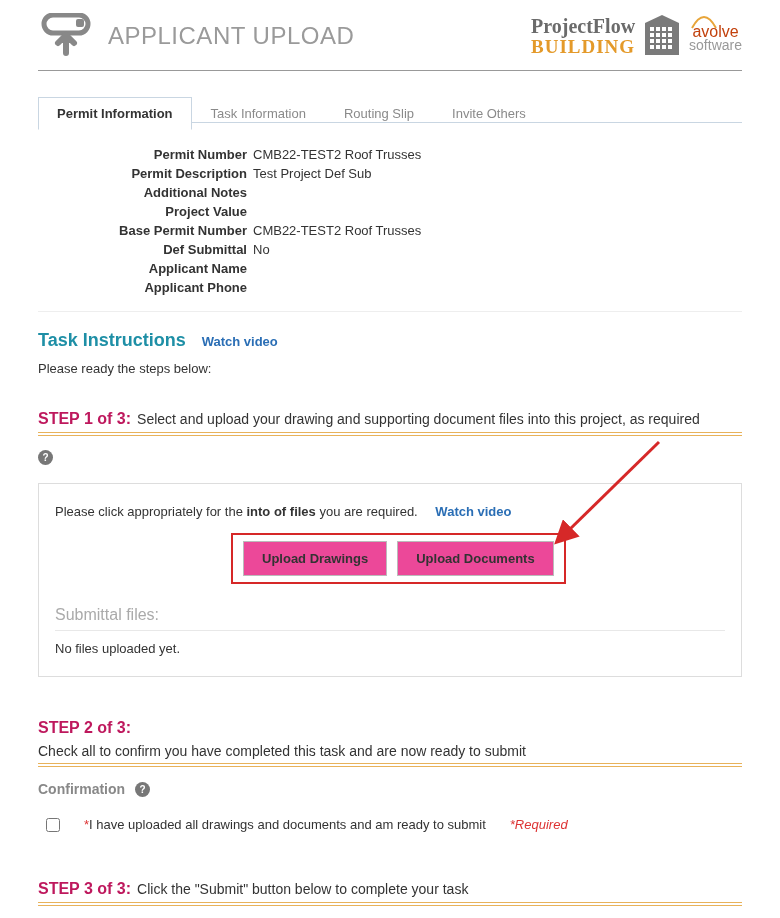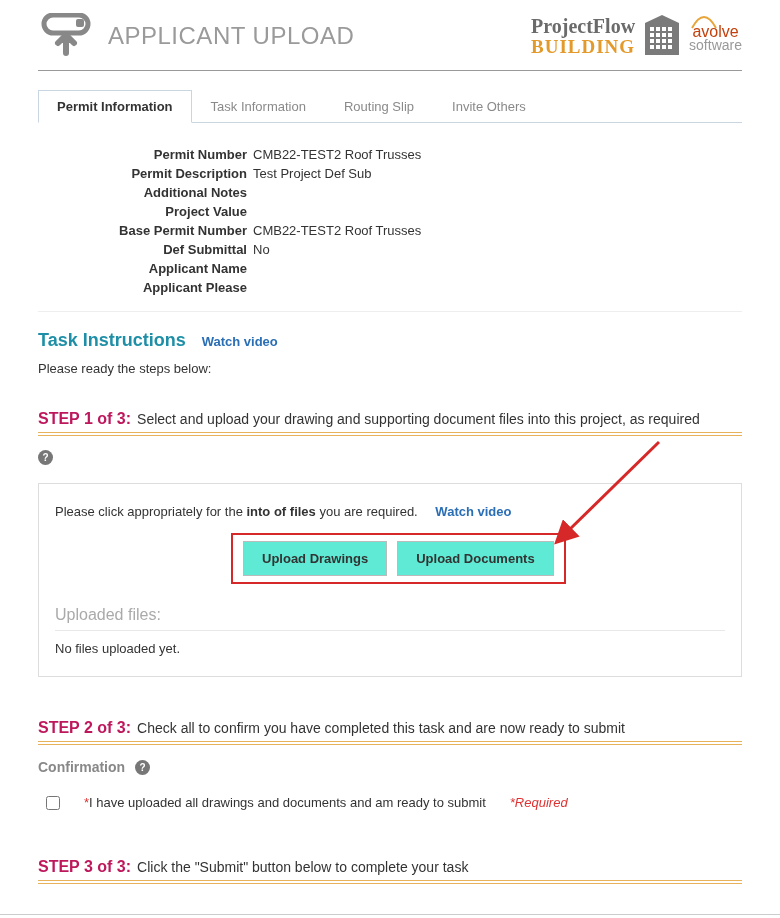--- a/index.html
+++ b/index.html
@@ -8,21 +8,21 @@
   .header { display: flex; align-items: center; justify-content: space-between; padding-bottom: 8px; }
   .header-left { display: flex; align-items: center; gap: 14px; }
   .app-title { font-size: 24px; font-weight: 400; color: #9a9a9a; letter-spacing: 0.5px; }
   .header-right { display: flex; align-items: center; gap: 6px; }
   .brand-stack { display: flex; flex-direction: column; align-items: flex-end; line-height: 1.05; font-family: Liberation Serif, serif; }
   .brand-pf { font-size: 20px; font-weight: 600; color: #6b6b6b; }
   .brand-bldg { font-size: 19px; font-weight: 700; color: #e49a2a; letter-spacing: 1px; }
   .hr-top { border: none; border-top: 1px solid #999; margin-top: 2px; margin-bottom: 18px; }
 
   .tabs { display: flex; border-bottom: 1px solid #c9d6e2; }
-  .tab { padding: 8px 18px; font-size: 13px; color: #8a8a8a; cursor: pointer; border: 1px solid transparent; border-bottom: none; position: relative; top: 1px; }
+  .tab { padding: 8px 18px; font-size: 13px; color: #8a8a8a; cursor: pointer; border: 1px solid transparent; border-bottom: none; position: relative; top: 8px; }
   .tab.active { color: #333; font-weight: 600; border: 1px solid #c9d6e2; border-bottom: 1px solid #fff; background: #fff; }
 
   .info-section { padding: 22px 0 14px 60px; }
   .info-row { display: flex; padding: 2px 0; font-size: 13px; }
   .info-label { width: 155px; text-align: right; font-weight: 700; color: #333; padding-right: 6px; }
   .info-value { color: #333; }
   .hr-light { border: none; border-top: 1px solid #eee; }
 
   .section-heading { display: flex; align-items: baseline; gap: 16px; padding-top: 18px; }
   .heading-teal { font-size: 18px; font-weight: 600; color: #1e8fa6; }
@@ -35,35 +35,35 @@
   .step-desc { font-size: 14px; color: #333; }
   .double-rule { height: 4px; border-top: 1px solid #e8b25a; border-bottom: 1px solid #e8b25a; margin-top: 4px; margin-bottom: 14px; }
 
   .gray-sub { font-size: 14px; font-weight: 600; color: #888; display: flex; align-items: center; gap: 10px; }
   .help-icon { display: inline-flex; width: 15px; height: 15px; border-radius: 50%; background: #777; color: #fff; font-size: 10px; font-weight: 700; align-items: center; justify-content: center; }
 
   .upload-box { border: 1px solid #ddd; margin-top: 18px; padding: 20px 16px 12px 16px; position: relative; }
   .upload-prompt { font-size: 13px; color: #333; }
   .upload-prompt b { font-weight: 700; }
   .callout-box { border: 2px solid #d62828; padding: 6px 10px; display: inline-flex; gap: 10px; margin-top: 14px; margin-left: 176px; }
-  .upload-btn { border: 1px solid #bbb; background: #5eead4; padding: 9px 18px; font-size: 13px; font-weight: 600; color: #333; cursor: pointer; }
+  .upload-btn { border: 1px solid #bbb; background: #ec4899; padding: 9px 18px; font-size: 13px; font-weight: 600; color: #333; cursor: pointer; }
   .uploaded-label { font-size: 16px; color: #aaa; font-weight: 400; padding-top: 22px; padding-bottom: 6px; }
   .uploaded-hr { border: none; border-top: 1px solid #e8e8e8; margin-bottom: 10px; }
   .no-files { font-size: 13px; color: #333; padding-bottom: 8px; }
 
   .arrow-svg { position: absolute; top: -48px; right: 72px; pointer-events: none; }
 
   .confirm-row { display: flex; align-items: center; gap: 24px; padding: 20px 0 24px 8px; font-size: 13px; }
   .red-star { color: #d33; }
   .required-text { color: #d33; font-style: italic; }
   input[type=checkbox] { width: 14px; height: 14px; cursor: pointer; }
 
   .footer-bar { border-top: 1px solid #ccc; margin-top: 30px; padding: 10px 0; display: flex; justify-content: center; gap: 10px; width: 780px; }
 
-  .mt30 { margin-top: 30px; }
+  .mt30 { margin-top: 30px; flex-direction: column; }
   .mt12 { margin-top: 12px; }
 </style>
 </head>
 <body>
 
 <div class="page">
 
   <div class="header">
     <div class="header-left">
       <span>
@@ -145,21 +145,21 @@
       </div>
     <div class="info-row">
         <div class="info-label">Def Submittal</div>
         <div class="info-value">No</div>
       </div>
     <div class="info-row">
         <div class="info-label">Applicant Name</div>
         <div class="info-value"></div>
       </div>
     <div class="info-row">
-        <div class="info-label">Applicant Please</div>
+        <div class="info-label">Applicant Phone</div>
         <div class="info-value"></div>
       </div>
   </div>
   <hr class="hr-light">
 
   <div class="section-heading">
     <span class="heading-teal">Task Instructions</span>
     <span class="watch-link">Watch video</span>
   </div>
   <div class="sub-text">Please ready the steps below:</div>
@@ -184,21 +184,21 @@
       <line x1="110" y1="6" x2="18" y2="96" stroke="#d62828" stroke-width="3" marker-end="url(#ah)"></line>
     </svg>
     <div class="upload-prompt">
       <span>Please click appropriately for the </span><b>into of files</b><span> you are required.</span>
       <span class="watch-link-inline">Watch video</span>
     </div>
     <div class="callout-box">
       <button class="upload-btn">Upload Drawings</button>
       <button class="upload-btn">Upload Documents</button>
     </div>
-    <div class="uploaded-label">Uploaded files:</div>
+    <div class="uploaded-label">Submittal files:</div>
     <hr class="uploaded-hr">
     <div class="no-files">No files uploaded yet.</div>
   </div>
 
   <div class="step-row mt30">
     <span class="step-orange">STEP 2 of 3:</span>
     <span class="step-desc">Check all to confirm you have completed this task and are now ready to submit</span>
   </div>
   <div class="double-rule"></div>
 

